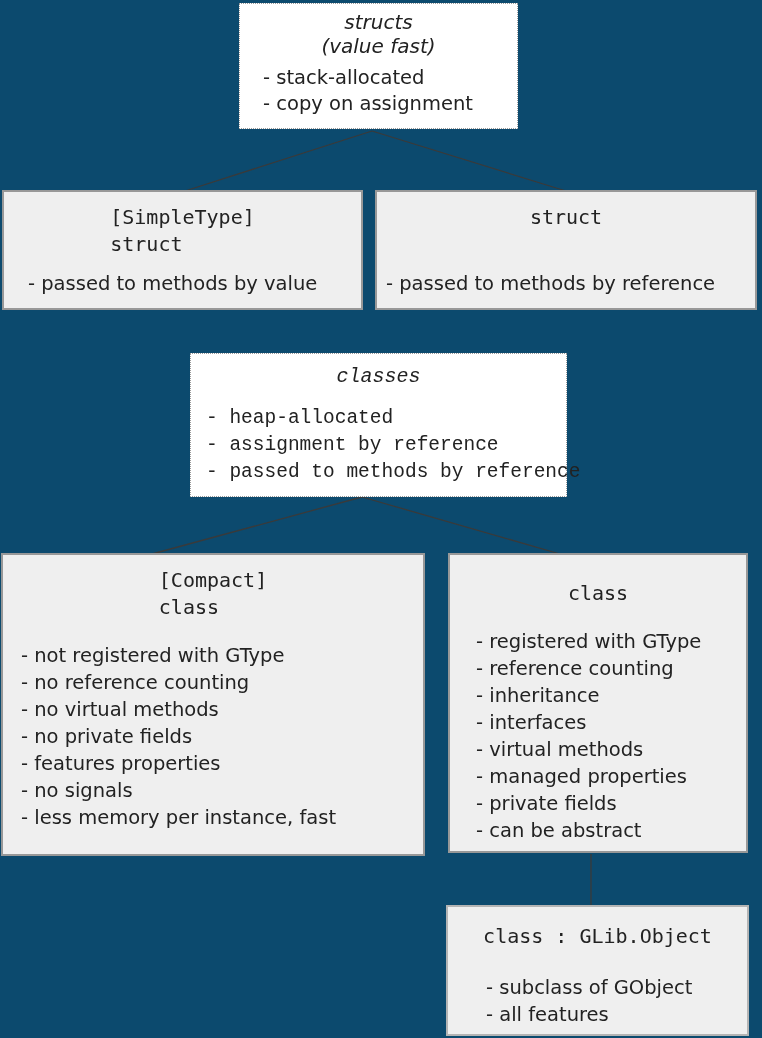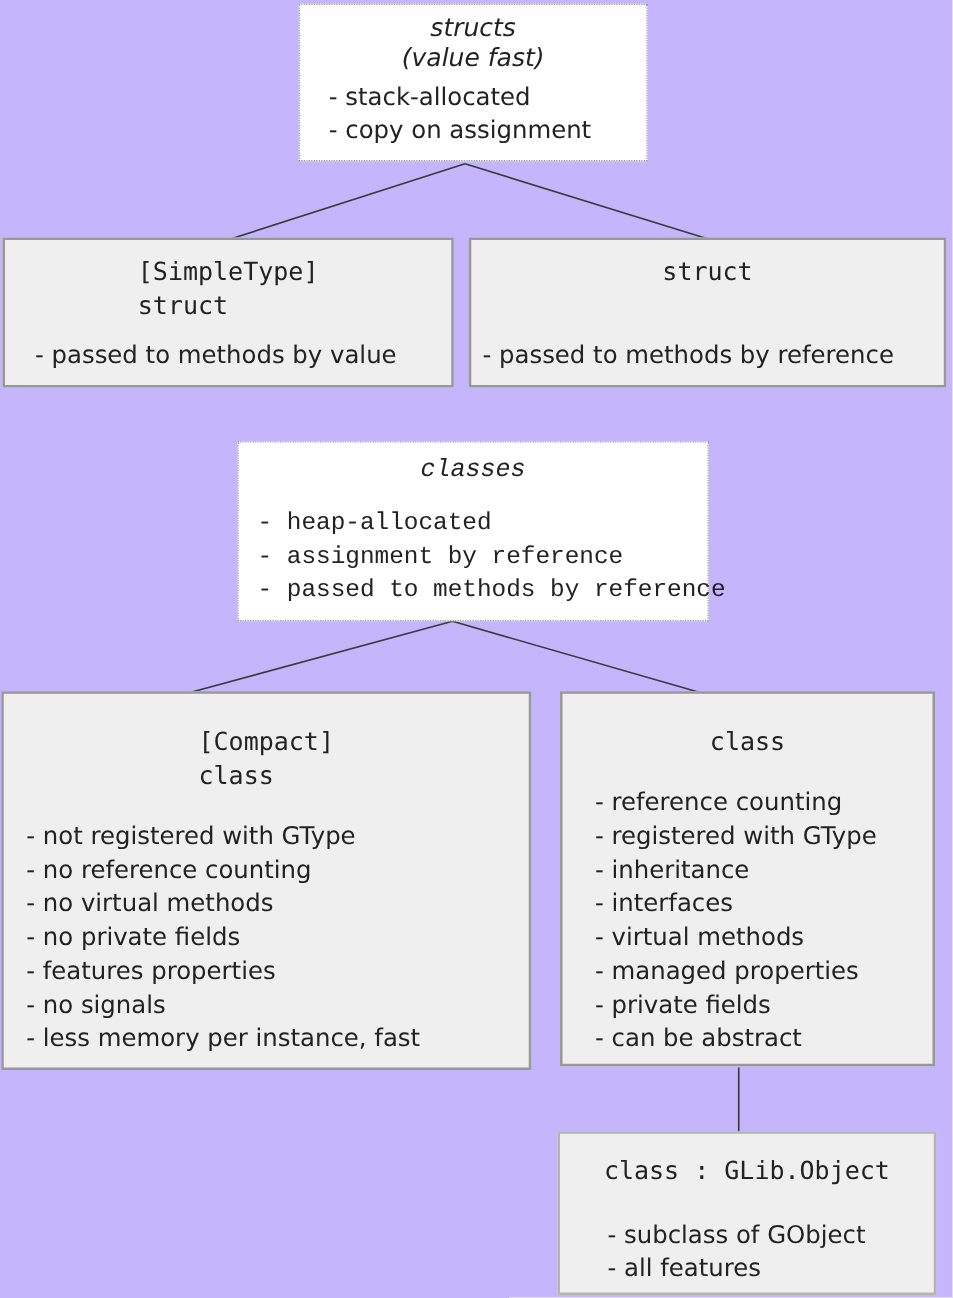--- a/index.html
+++ b/index.html
@@ -1,19 +1,19 @@
 <!DOCTYPE html>
 <html><head>
 <meta charset="utf-8">
 <style>
   html,body{margin:0;padding:0;background:#ffffff;}
   #canvas{
     position:relative;
     width:762px;height:1038px;
-    background:#c4b5fd;
+    background:#0c4a6e;
     font-family:"DejaVu Sans","Liberation Sans",sans-serif;
     color:#222222;
     overflow:hidden;
   }
   #wires{position:absolute;left:0;top:0;width:762px;height:1038px;pointer-events:none;}
   .box{
     position:absolute;box-sizing:border-box;
     background:#efefef;border:2px solid #989898;
   }
   .box.dotted{background:#ffffff;border:1px dotted #9a9a9a;}
@@ -32,21 +32,21 @@
 
   #simple-struct-box{left:2px;top:190px;width:361px;height:120px;padding-top:12px;}
   #simple-struct-box .bullets{margin-top:12px;padding-left:24px;}
 
   #struct-box{left:375px;top:190px;width:382px;height:120px;padding-top:12px;}
   #struct-box .bullets{margin-top:39px;padding-left:9px;}
 
   #classes-box{left:190px;top:353px;width:377px;height:144px;padding-top:11px;font-family:Liberation Mono, monospace;}
   #classes-box .bullets{margin-top:16px;padding-left:15px;line-height:27px;}
 
-  #compact-class-box{left:1px;top:553px;width:424px;height:303px;padding-top:25px;}
+  #compact-class-box{left:1px;top:553px;width:424px;height:303px;padding-top:12px;}
   #compact-class-box .bullets{margin-top:21px;padding-left:18px;}
 
   #class-box{left:448px;top:553px;width:300px;height:300px;padding-top:25px;}
   #class-box .bullets{margin-top:21px;padding-left:26px;}
 
   #gobject-box{left:446px;top:905px;width:303px;height:131px;padding-top:16px;}
   #gobject-box .bullets{margin-top:24px;padding-left:38px;}
 </style>
 </head>
 <body>
@@ -113,22 +113,22 @@
         <div class="line">- no signals</div>
         <div class="line">- less memory per instance, fast</div>
       </div>
   </div>
 
   <div class="box" id="class-box">
     <div class="title-wrap">
       <div class="title mono"><div class="t-line">class</div></div>
     </div>
     <div class="bullets">
+        <div class="line">- registered with GType</div>
         <div class="line">- reference counting</div>
-        <div class="line">- registered with GType</div>
         <div class="line">- inheritance</div>
         <div class="line">- interfaces</div>
         <div class="line">- virtual methods</div>
         <div class="line">- managed properties</div>
         <div class="line">- private fields</div>
         <div class="line">- can be abstract</div>
       </div>
   </div>
 
   <div class="box light-border" id="gobject-box">

